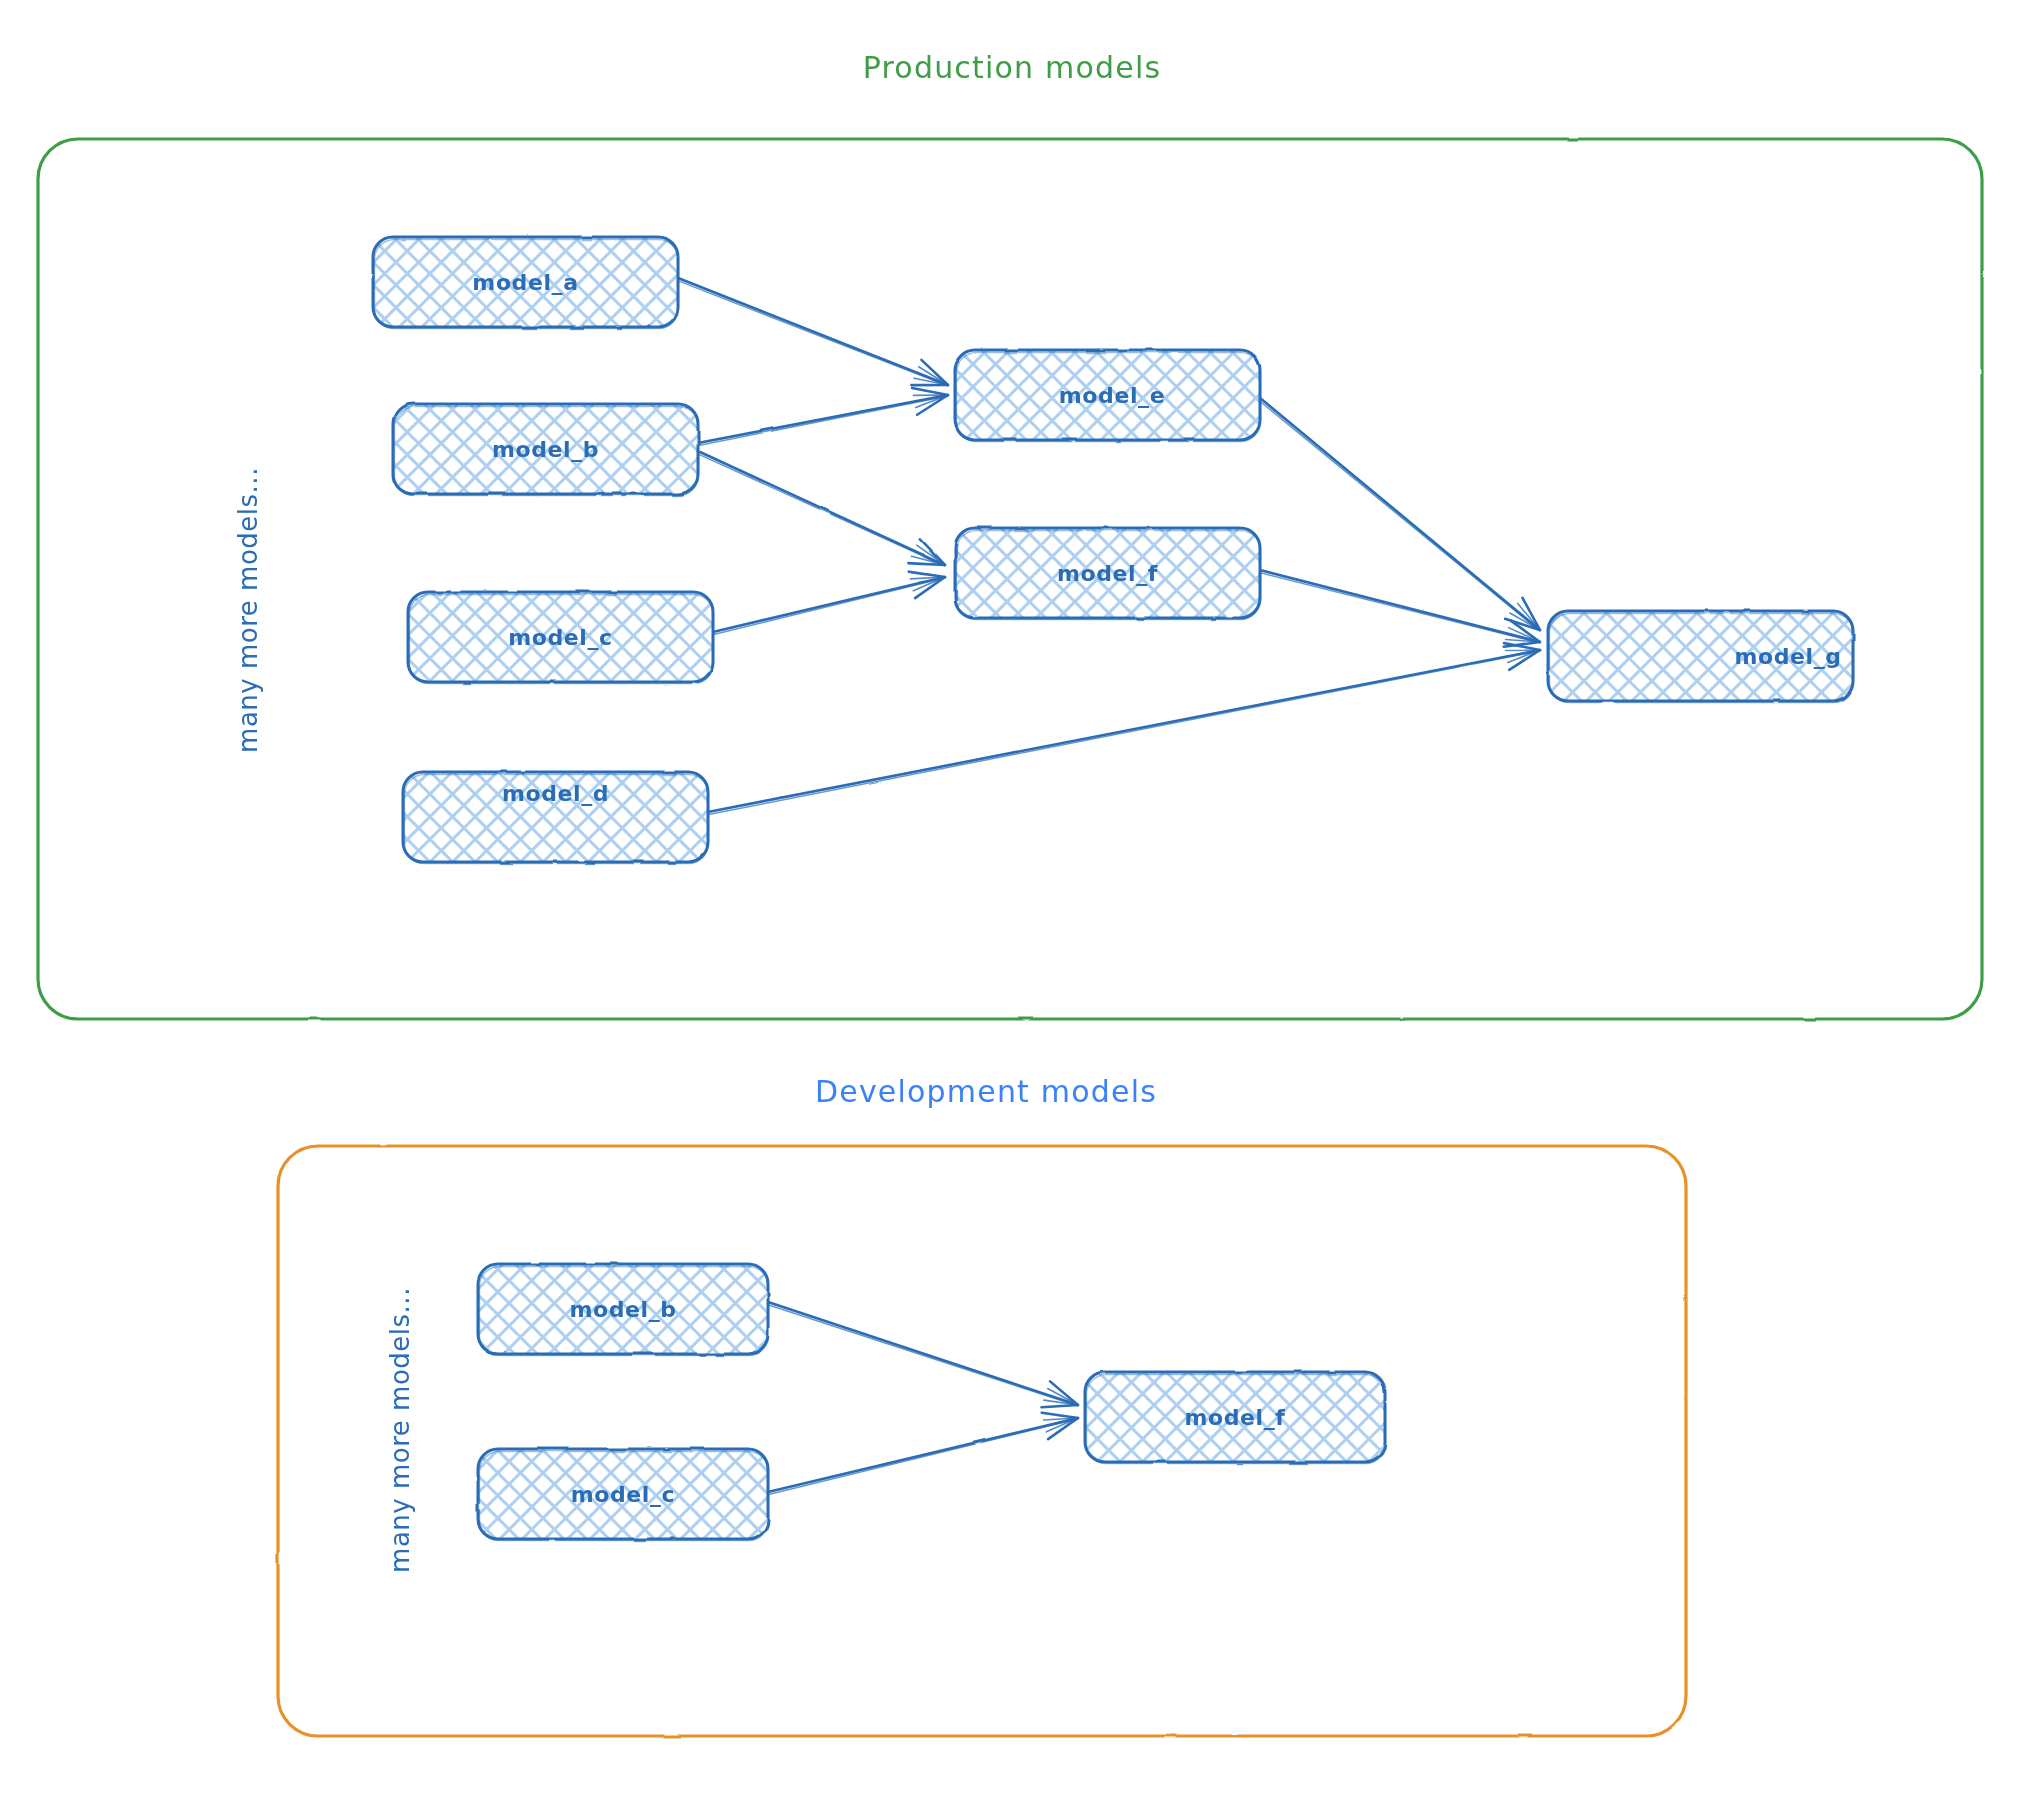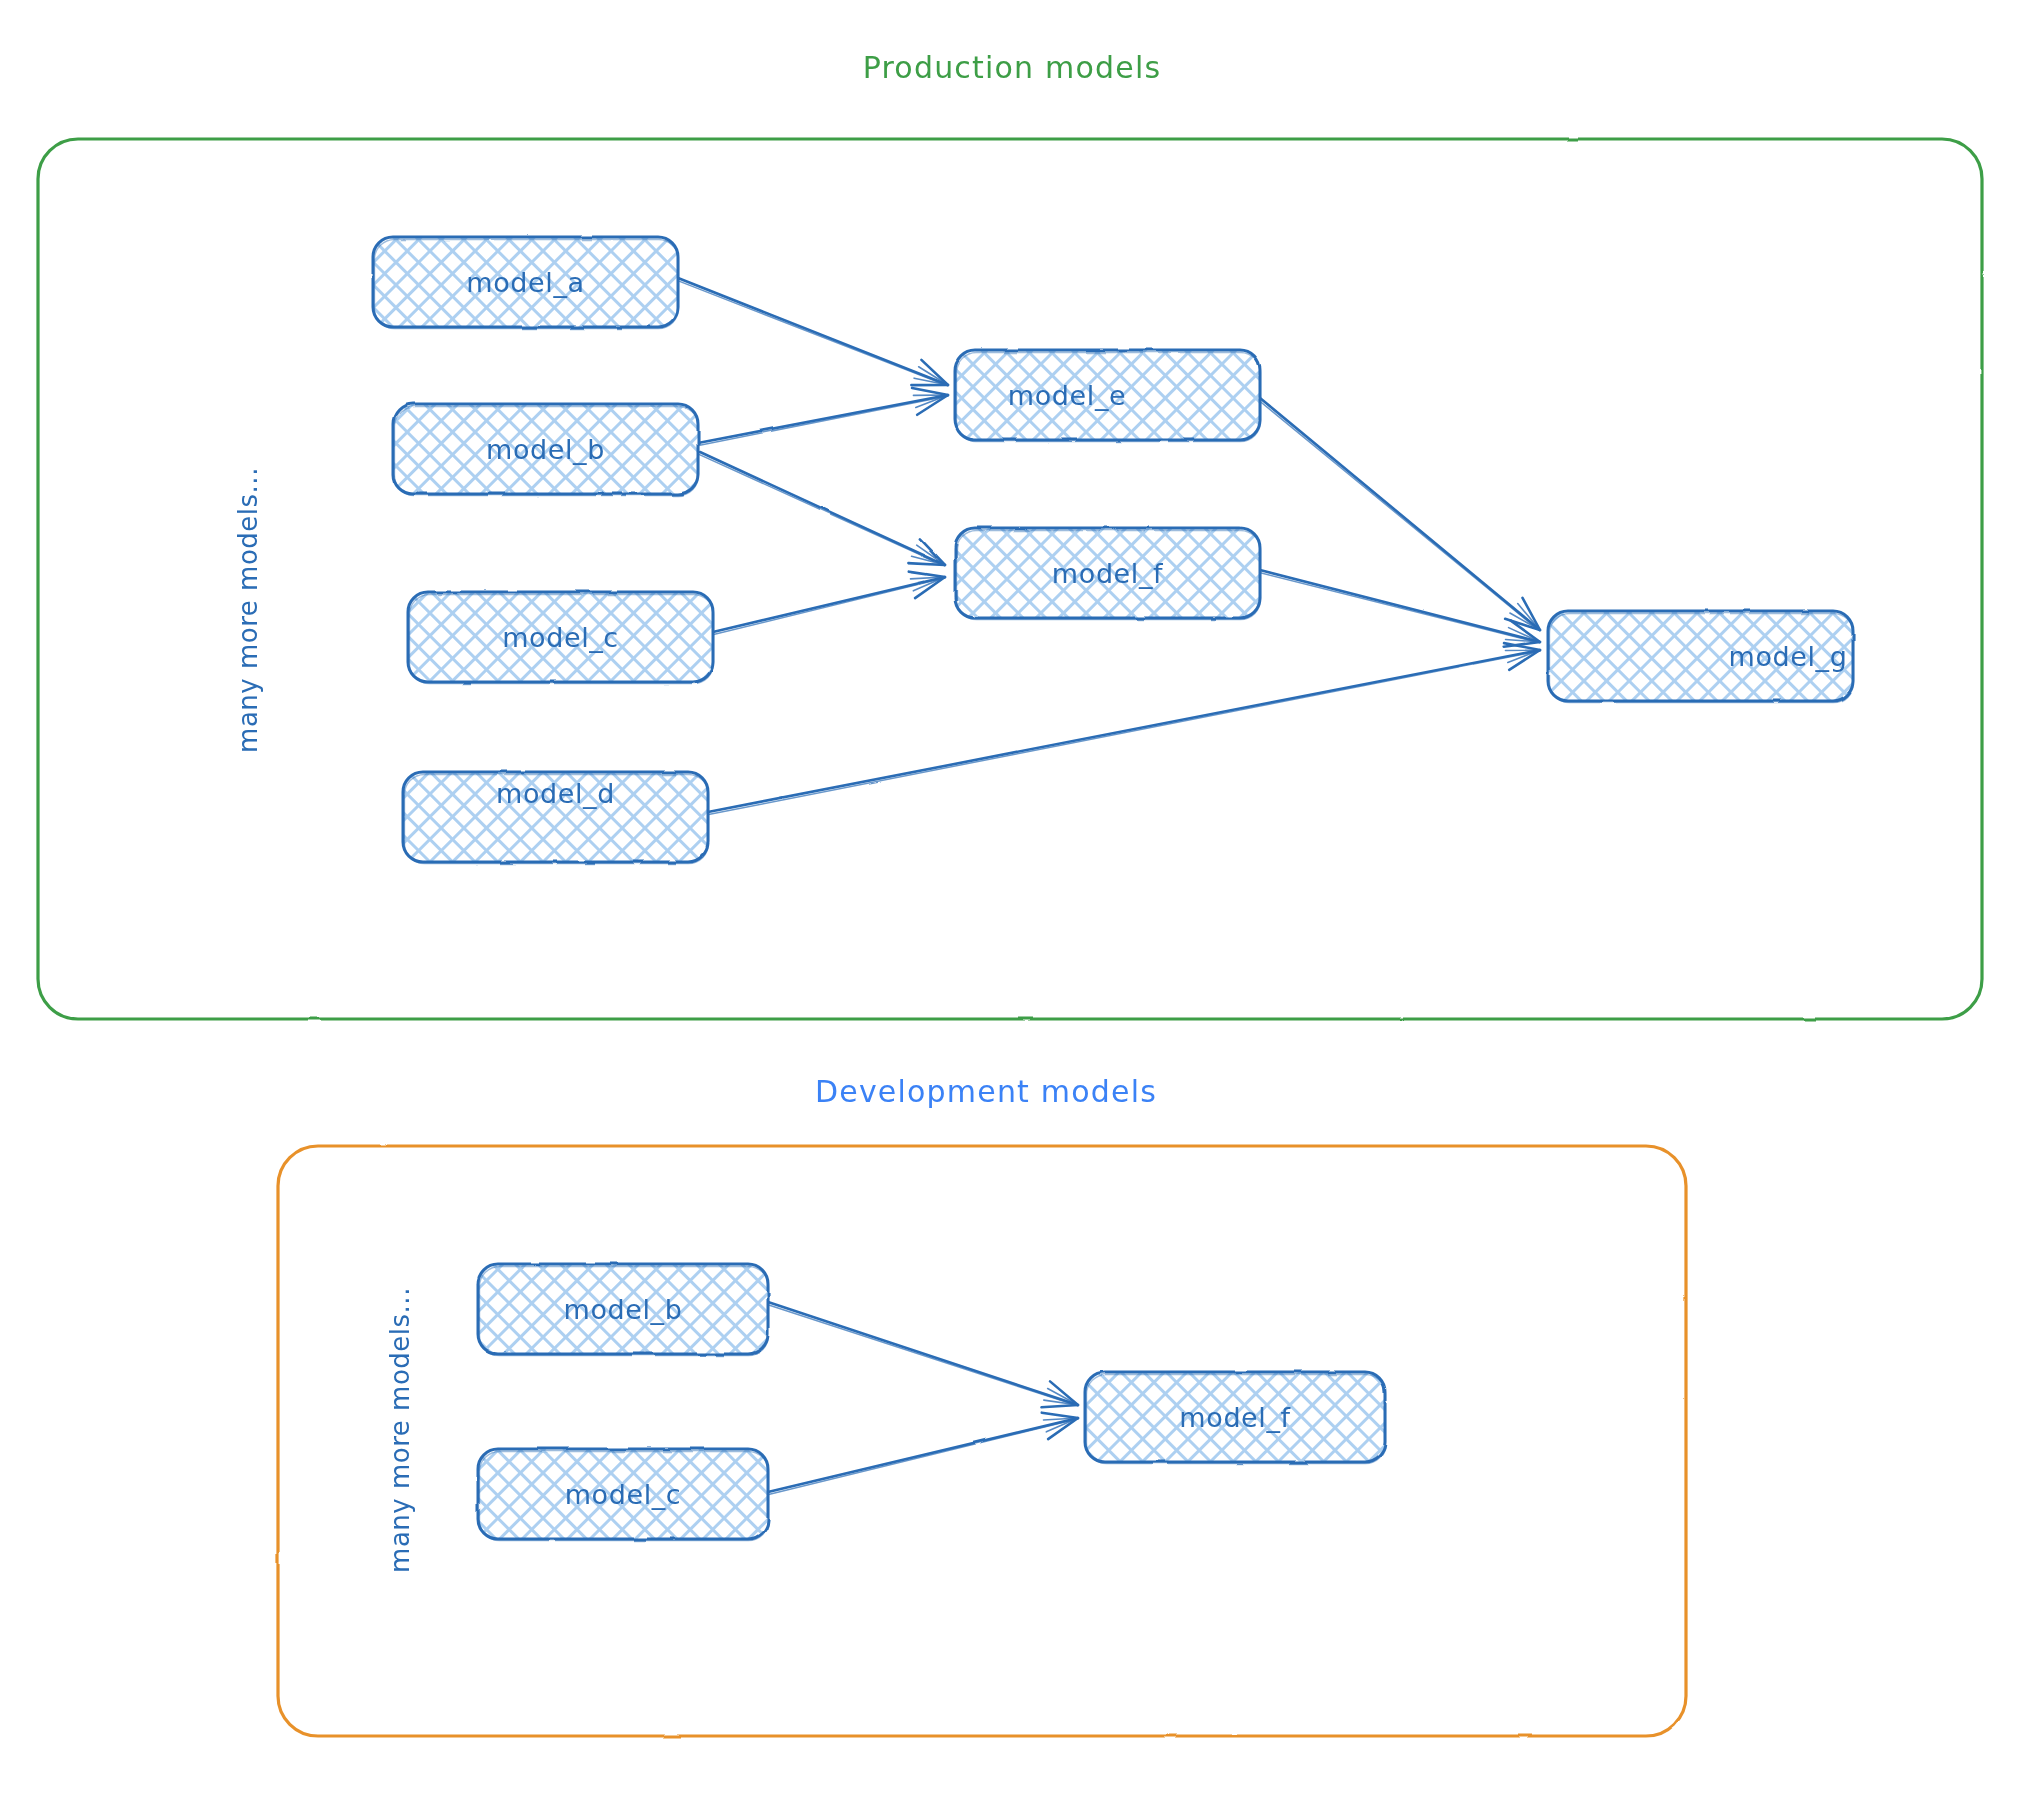--- a/index.html
+++ b/index.html
@@ -36,26 +36,27 @@
     transform: translateX(-50%);
     font-style: normal;
   }
   .group-title.prod { color: #3d9e46; }
   .group-title.dev  { color: #3b82f6; }
 
   
   .node-label {
     position: absolute;
     font-family: "DejaVu Sans", sans-serif;
-    font-size: 27px;
+    font-size: 22px;
     color: #2a6cb5;
     letter-spacing: 0.6px;
     white-space: nowrap;
     transform: translate(-50%, -50%);
     pointer-events: none;
+    font-weight: bold;
   }
   
   .side-label {
     position: absolute;
     font-family: "DejaVu Sans", sans-serif;
     font-size: 26px;
     color: #2a6cb5;
     letter-spacing: 0.5px;
     white-space: nowrap;
     transform-origin: 0 0;
@@ -197,20 +198,20 @@
   </svg>
   <div id="labels-layer">
       <div class="group-title prod" style="left: 1012px; top: 50px;">Production models</div>
       <div class="side-label" style="left: 248px; top: 610px;">many more models...</div>
       <div class="group-title dev" style="left: 986px; top: 1074px;">Development models</div>
       <div class="side-label" style="left: 400px; top: 1430px;">many more models...</div>
       <div class="node-label" style="left: 525.5px; top: 282px;">model_a</div>
       <div class="node-label" style="left: 545.5px; top: 449px;">model_b</div>
       <div class="node-label" style="left: 560.5px; top: 637px;">model_c</div>
       <div class="node-label" style="left: 555.5px; top: 793px;">model_d</div>
-      <div class="node-label" style="left: 1067px; top: 395px;">model_e</div>
+      <div class="node-label" style="left: 1112px; top: 395px;">model_e</div>
       <div class="node-label" style="left: 1107.5px; top: 573px;">model_f</div>
       <div class="node-label" style="left: 1788px; top: 656px;">model_g</div>
       <div class="node-label" style="left: 623px; top: 1309px;">model_b</div>
       <div class="node-label" style="left: 623px; top: 1494px;">model_c</div>
       <div class="node-label" style="left: 1235px; top: 1417px;">model_f</div>
     </div>
 </div>
 
 </body></html>

